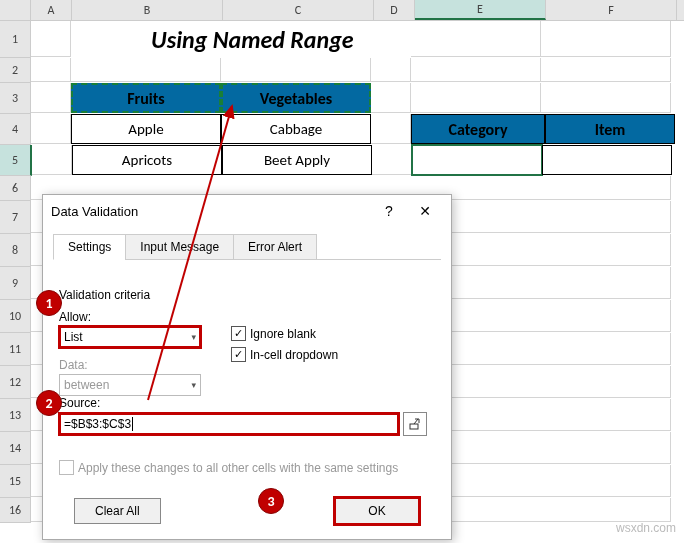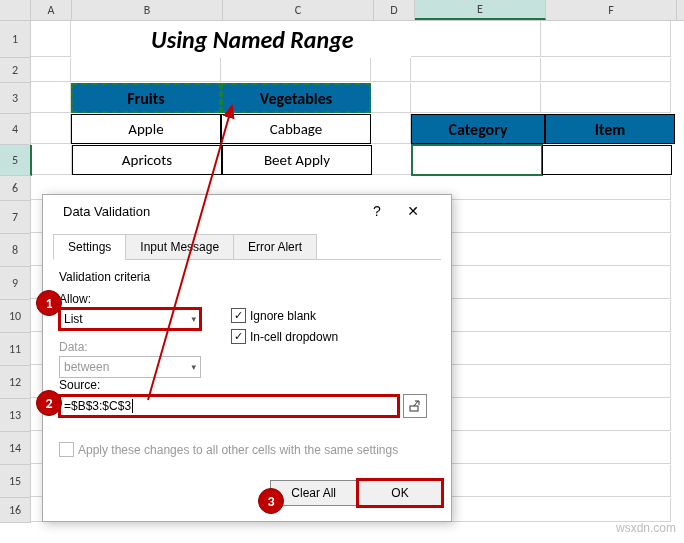--- a/index.html
+++ b/index.html
@@ -47,35 +47,35 @@
     .active-cell {
       outline: 2px solid #217346; outline-offset: -1px; background: #fff;
     }
     .dialog {
       position: absolute; left: 42px; top: 194px; width: 408px;
       background: #fff; border: 1px solid #aaa;
       box-shadow: 2px 2px 10px rgba(0,0,0,0.25);
       font-family: 'Segoe UI', Arial, sans-serif; font-size: 12px;
     }
     .dialog-titlebar {
-      display: flex; align-items: center; height: 32px; padding: 0 20px;
+      display: flex; align-items: center; height: 32px; padding: 0 8px;
       background: #fff;
     }
     .dialog-title { flex: 1; font-size: 13px; }
     .dialog-help, .dialog-close {
       width: 36px; height: 28px; display: flex; align-items: center; justify-content: center;
       font-size: 14px; cursor: pointer;
     }
     .tabs { display: flex; border-bottom: 1px solid #ccc; margin: 0 10px; padding-top: 6px; }
     .tab {
       padding: 5px 14px; font-size: 12px; background: #f0f0f0; border: 1px solid #ccc;
       margin-right: -1px; cursor: pointer; position: relative; top: 1px;
     }
     .tab.active { background: #fff; border-bottom: 1px solid #fff; }
-    .dialog-body { padding: 10px 16px 6px; }
+    .dialog-body { padding: 28px 16px 6px; }
     .label { font-size: 12px; margin-bottom: 2px; display: block; }
     .label.disabled { color: #999; }
     .select {
       width: 142px; height: 22px; border: 1px solid #888; background: #fff;
       display: flex; align-items: center; justify-content: space-between;
       padding: 0 4px; font-size: 12px; box-sizing: border-box;
     }
     .select.disabled { color: #999; border-color: #bbb; }
     .chev { font-size: 9px; color: #555; }
     .checkbox-row { display: flex; align-items: center; gap: 4px; margin-bottom: 6px; font-size: 12px; }
@@ -88,21 +88,21 @@
       width: 340px; height: 22px; border: 1px solid #888; display: flex;
       align-items: center; padding: 0 4px; font-size: 12px; box-sizing: border-box;
     }
     .source-input .cursor { border-right: 1px solid #000; height: 14px; margin-left: 1px; animation: blink 1s step-end infinite; }
     @keyframes blink { 50% { opacity: 0; } }
     .range-btn {
       width: 22px; height: 22px; border: 1px solid #888; display: flex;
       align-items: center; justify-content: center; font-size: 11px; margin-left: 4px;
     }
     .dialog-buttons {
-      display: flex; justify-content: flex-end; padding: 10px 8px 14px;
+      display: flex; justify-content: space-between; padding: 10px 31px 14px;
       align-items: center;
     }
     .btn {
       height: 24px; padding: 0 20px; border: 1px solid #888; background: #f0f0f0;
       font-size: 12px; display: flex; align-items: center; justify-content: center;
       cursor: pointer;
     }
     .btn.default { border: 2px solid #0078d7; }
     .red-box { outline: 3px solid #c00000; outline-offset: -2px; }
     .callout {

